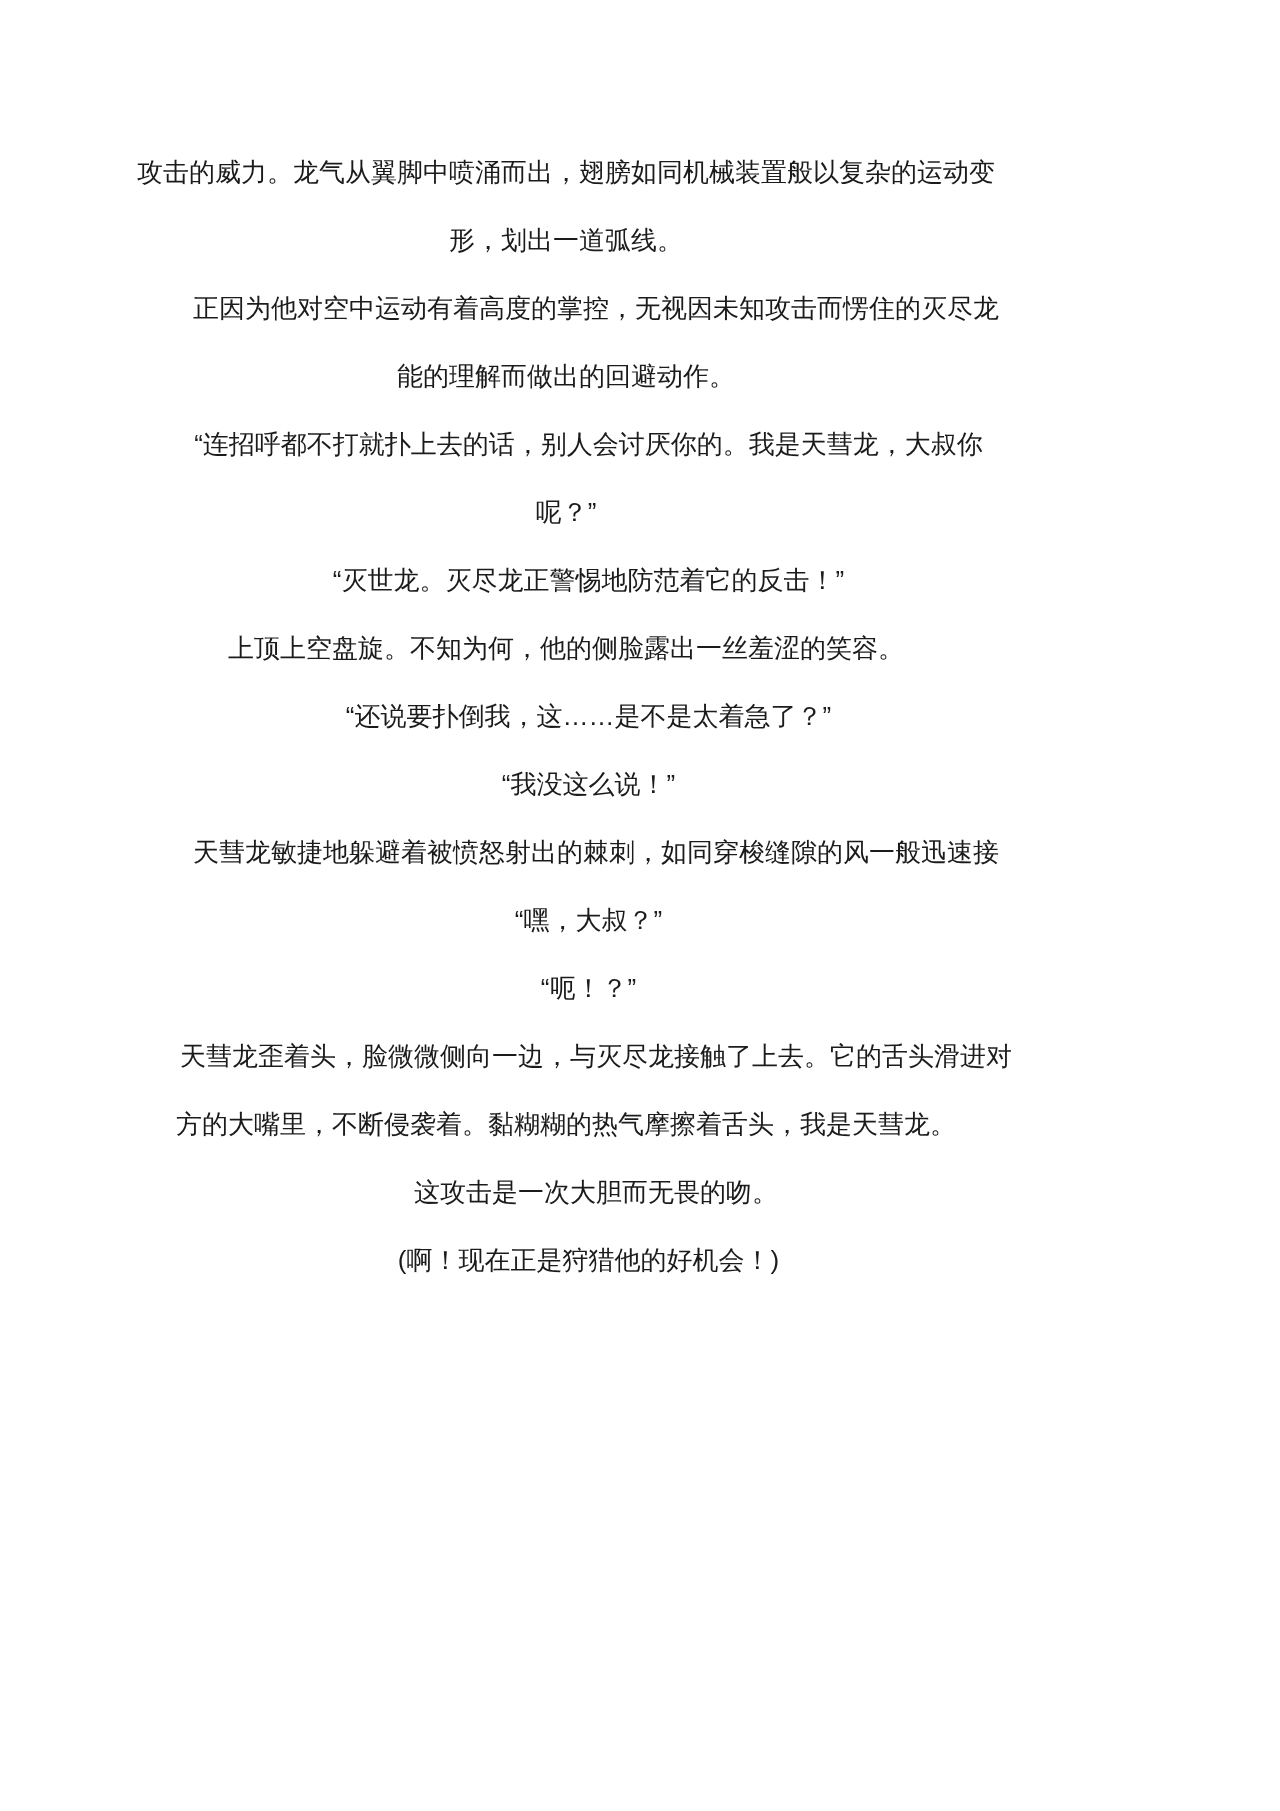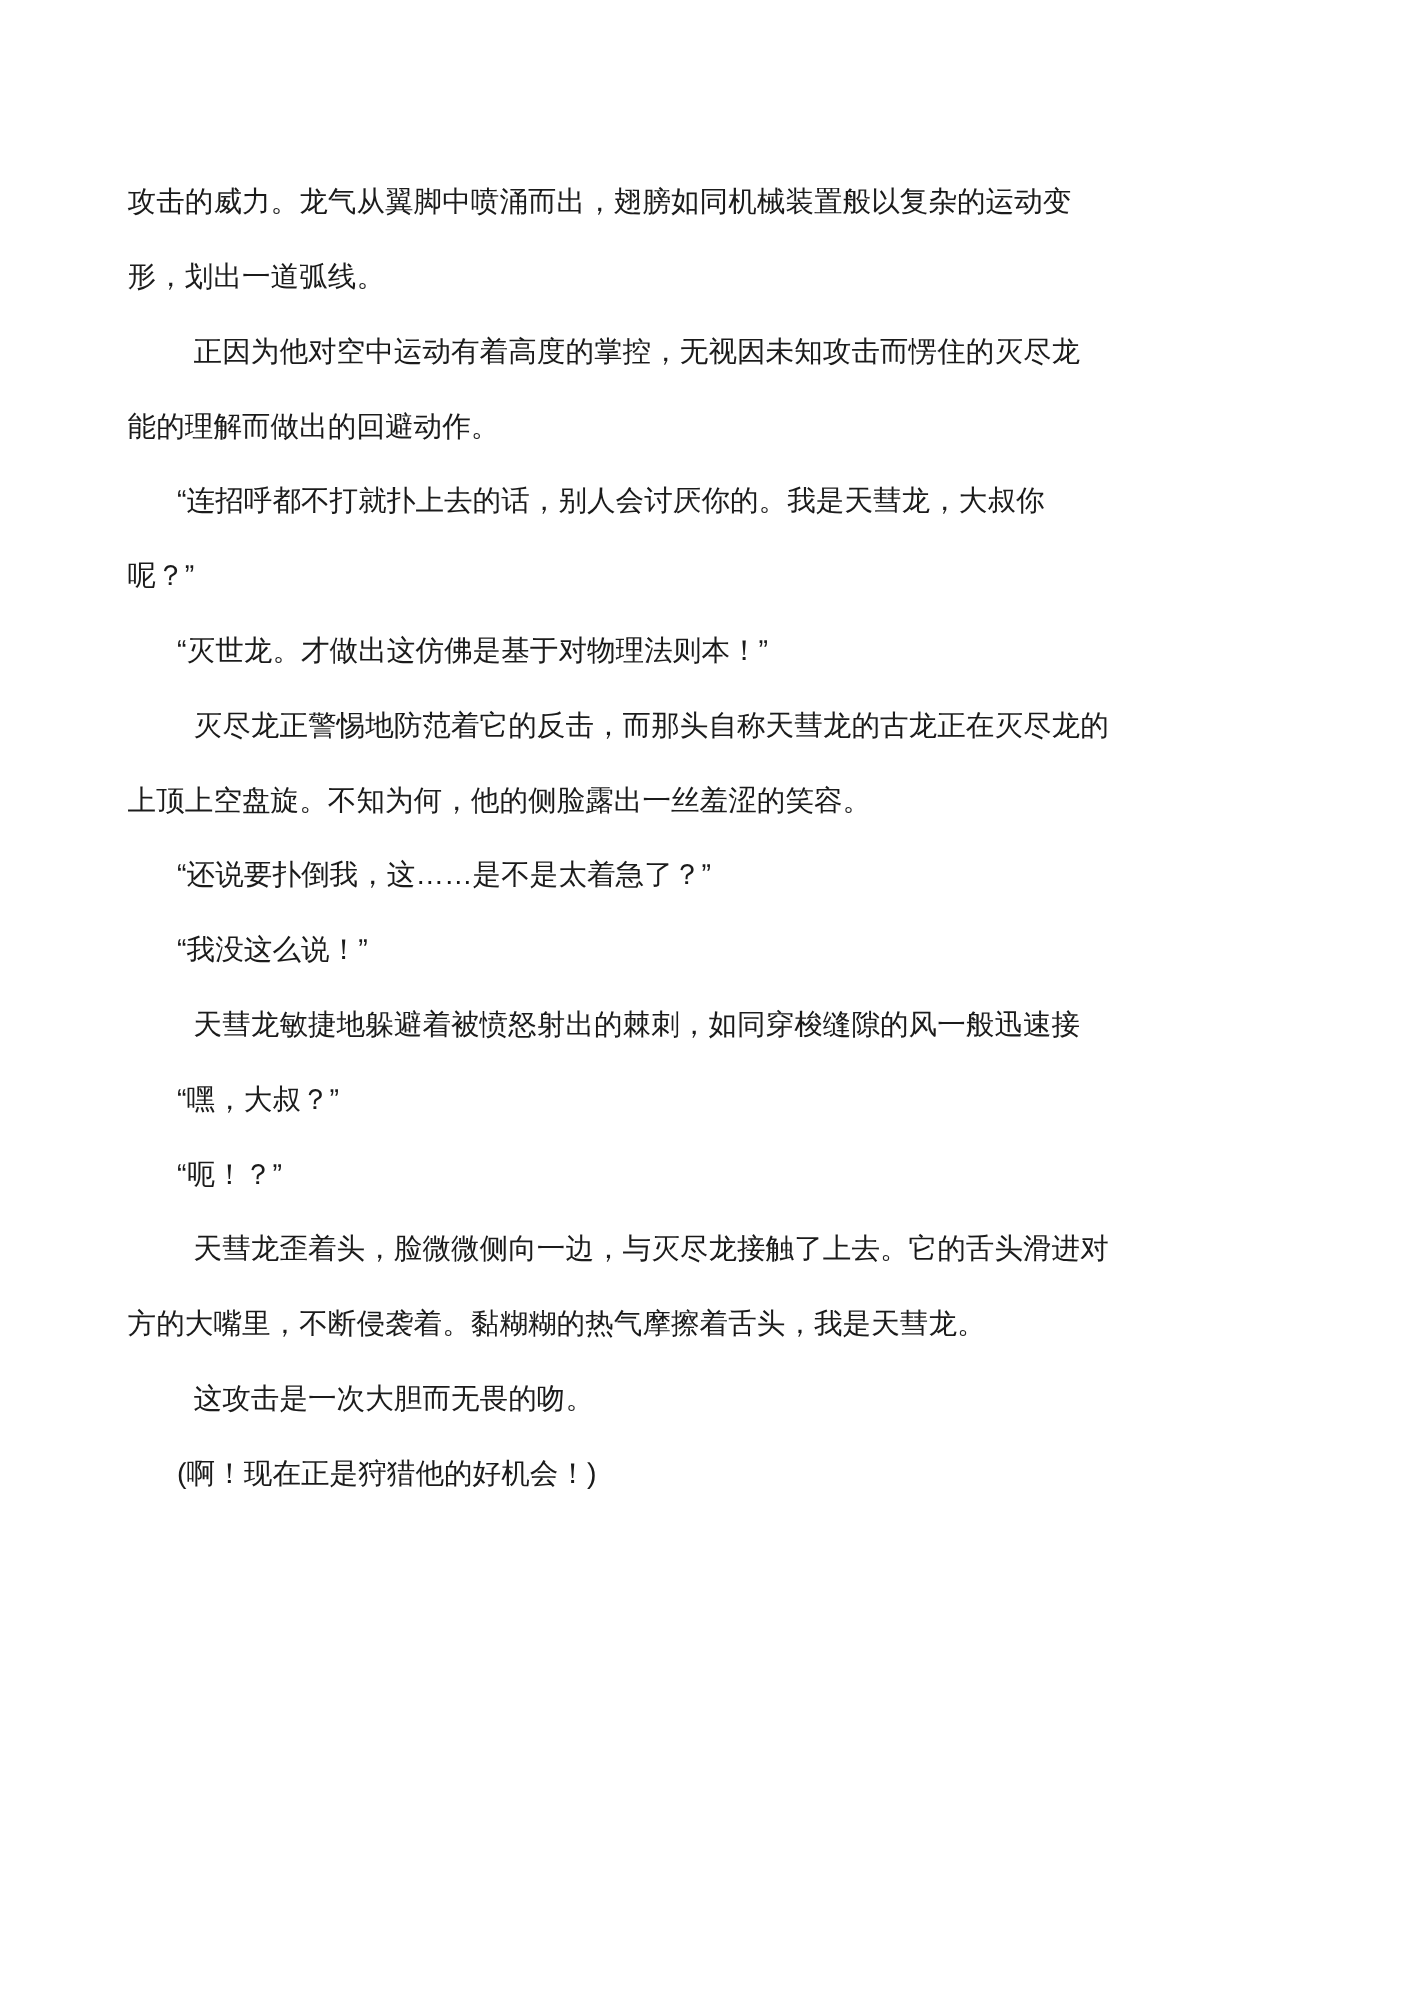--- a/index.html
+++ b/index.html
@@ -10,24 +10,25 @@
   body {
     width: 1280px;
     height: 1811px;
     position: relative;
     overflow: hidden;
     font-family: "Liberation Sans", "DejaVu Sans", sans-serif;
   }
   .page {
     position: absolute;
     left: 0;
-    top: 11px;
+    top: 0;
     width: 1280px;
     height: 1683px;
     background: #ffffff;
+    text-align: center;
   }
   .text-block {
     position: absolute;
     left: 116px;
     top: 138px;
     width: 900px;
   }
   .line {
     font-size: 26px;
     line-height: 68px;
@@ -48,22 +49,21 @@
 <body>
 
 <div class="page">
   <div class="text-block">
     <div class="line c">攻击的威力。龙气从翼脚中喷涌而出，翅膀如同机械装置般以复杂的运动变</div>
     <div class="line c">形，划出一道弧线。</div>
     <div class="line i">正因为他对空中运动有着高度的掌控，无视因未知攻击而愣住的灭尽龙</div>
     <div class="line c">能的理解而做出的回避动作。</div>
     <div class="line q">“连招呼都不打就扑上去的话，别人会讨厌你的。我是天彗龙，大叔你</div>
     <div class="line c">呢？”</div>
-    <div class="line q">“灭世龙。才做出这仿佛是基于对物理法则本！”</div>
-    <div class="line i">灭尽龙正警惕地防范着它的反击，而那头自称天彗龙的古龙正在灭尽龙的</div>
+    <div class="line q">“灭世龙。灭尽龙正警惕地防范着它的反击！”</div>
     <div class="line c">上顶上空盘旋。不知为何，他的侧脸露出一丝羞涩的笑容。</div>
     <div class="line q">“还说要扑倒我，这……是不是太着急了？”</div>
     <div class="line q">“我没这么说！”</div>
     <div class="line i">天彗龙敏捷地躲避着被愤怒射出的棘刺，如同穿梭缝隙的风一般迅速接</div>
     <div class="line q">“嘿，大叔？”</div>
     <div class="line q">“呃！？”</div>
     <div class="line i">天彗龙歪着头，脸微微侧向一边，与灭尽龙接触了上去。它的舌头滑进对</div>
     <div class="line c">方的大嘴里，不断侵袭着。黏糊糊的热气摩擦着舌头，我是天彗龙。</div>
     <div class="line i">这攻击是一次大胆而无畏的吻。</div>
     <div class="line q">(啊！现在正是狩猎他的好机会！)</div>

